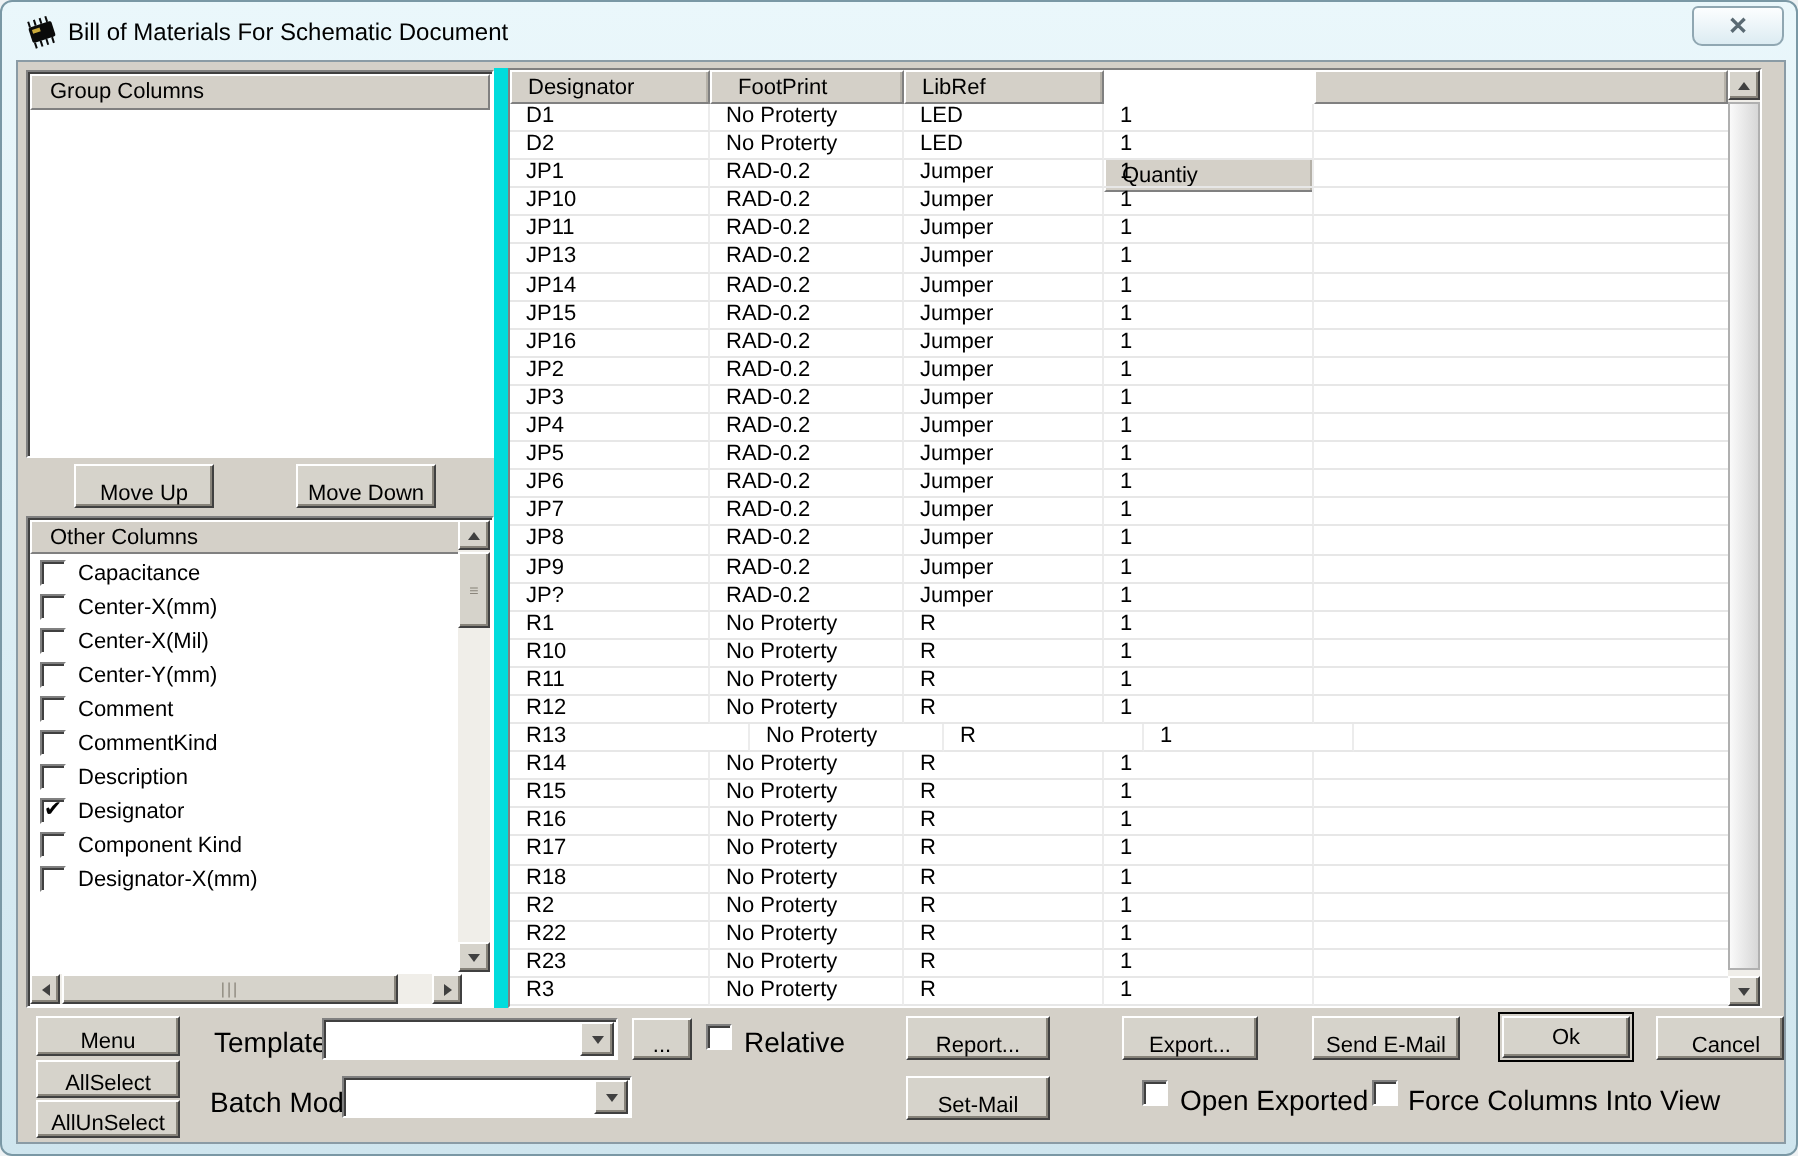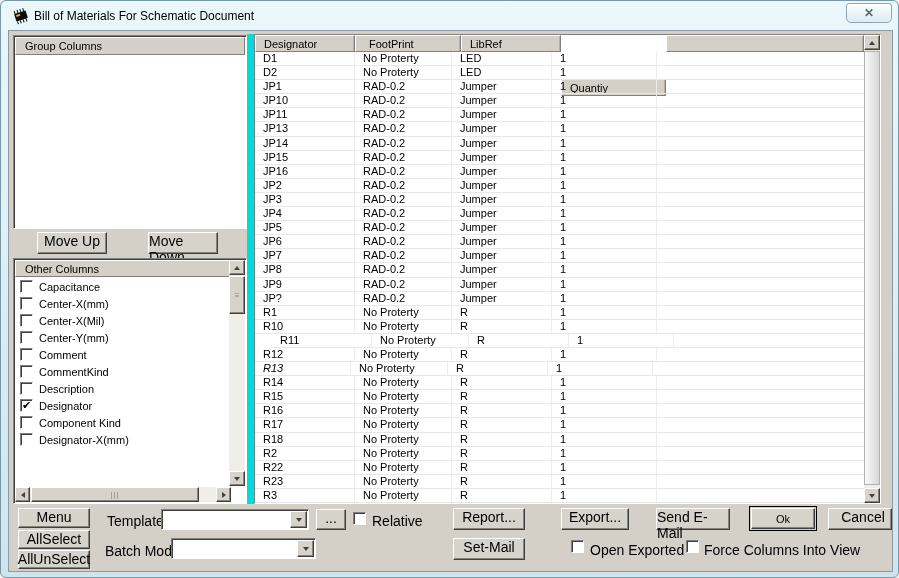--- a/index.html
+++ b/index.html
@@ -22,22 +22,22 @@
     color:#5a6a73;font-weight:bold;font-size:12px;cursor:pointer;
   }
   
   .client{position:absolute;left:7px;top:29px;width:885px;height:542px;
     background:#d4d0c8;border:1px solid #8a9ba5;}
   
   .raised{background:#d6d3cb;border:1px solid;border-color:#ffffff #404040 #404040 #ffffff;
     box-shadow:inset -1px -1px 0 #87837a;}
   .sunken{background:#fff;border:1px solid;border-color:#808080 #ffffff #ffffff #808080;
     box-shadow:inset 1px 1px 0 #404040;}
-  .btn{position:absolute;display:flex;align-items:flex-start;justify-content:center;
-    font-size:14px;cursor:pointer;}
+  .btn{position:absolute;display:flex;align-items:flex-end;justify-content:center;
+    font-size:11px;cursor:pointer;}
   .panel-hdr{position:absolute;background:#d4d0c8;border:1px solid;
     border-color:#ffffff #808080 #808080 #ffffff;display:flex;align-items:center;
     padding-left:9px;font-size:11px;}
   
   .group-box{position:absolute;left:12px;top:34px;width:234px;height:194px;}
   .other-box{position:absolute;left:12px;top:257px;width:234px;height:246px;}
   .other-list{position:absolute;left:2px;top:19px;width:214px;height:210px;overflow:hidden;}
   .col-item{height:17px;display:flex;align-items:center;padding-left:4px;cursor:pointer;}
   .cb{width:13px;height:13px;background:#fff;border:1px solid;flex:none;
     border-color:#808080 #ffffff #ffffff #808080;box-shadow:inset 1px 1px 0 #404040;
@@ -200,21 +200,21 @@
           <span class="tri-right"></span>
         </div>
     </div>
   </div>
 
   <div class="splitter"></div>
 
   <div class="table-wrap">
     <div class="thead" id="thead">
         <div class="hcell" style="width: 100px;">Designator</div>
-        <div class="hcell" style="width: 106px; padding-left: 13px;">FootPrint</div>
+        <div class="hcell" style="width: 97px; padding-left: 13px;">FootPrint</div>
         <div class="hcell" style="width: 100px;">LibRef</div>
         <div class="hcell" style="width: 105px; margin-top: 44px;">Quantiy</div>
         <div class="hcell hfill"></div>
       </div>
     <div class="tbody" id="tbody">
         <div class="trow">
           <div class="tcell" style="width: 100px;">D1</div>
           <div class="tcell" style="width: 97px;">No Proterty</div>
           <div class="tcell" style="width: 100px;">LED</div>
           <div class="tcell" style="width: 105px;">1</div>
@@ -347,35 +347,35 @@
           <div class="tcell-fill"></div>
         </div>
         <div class="trow">
           <div class="tcell" style="width: 100px;">R10</div>
           <div class="tcell" style="width: 97px;">No Proterty</div>
           <div class="tcell" style="width: 100px;">R</div>
           <div class="tcell" style="width: 105px;">1</div>
           <div class="tcell-fill"></div>
         </div>
         <div class="trow">
-          <div class="tcell" style="width: 100px; margin-left: 17px;">R11</div>
+          <div class="tcell" style="width: 100px;">R11</div>
           <div class="tcell" style="width: 97px;">No Proterty</div>
           <div class="tcell" style="width: 100px;">R</div>
           <div class="tcell" style="width: 105px;">1</div>
           <div class="tcell-fill"></div>
         </div>
         <div class="trow">
           <div class="tcell" style="width: 100px;">R12</div>
           <div class="tcell" style="width: 97px;">No Proterty</div>
           <div class="tcell" style="width: 100px;">R</div>
           <div class="tcell" style="width: 105px;">1</div>
           <div class="tcell-fill"></div>
         </div>
         <div class="trow">
-          <div class="tcell" style="width: 96px; font-style: italic;">R13</div>
+          <div class="tcell" style="width: 120px;">R13</div>
           <div class="tcell" style="width: 97px;">No Proterty</div>
           <div class="tcell" style="width: 100px;">R</div>
           <div class="tcell" style="width: 105px;">1</div>
           <div class="tcell-fill"></div>
         </div>
         <div class="trow">
           <div class="tcell" style="width: 100px;">R14</div>
           <div class="tcell" style="width: 97px;">No Proterty</div>
           <div class="tcell" style="width: 100px;">R</div>
           <div class="tcell" style="width: 105px;">1</div>

